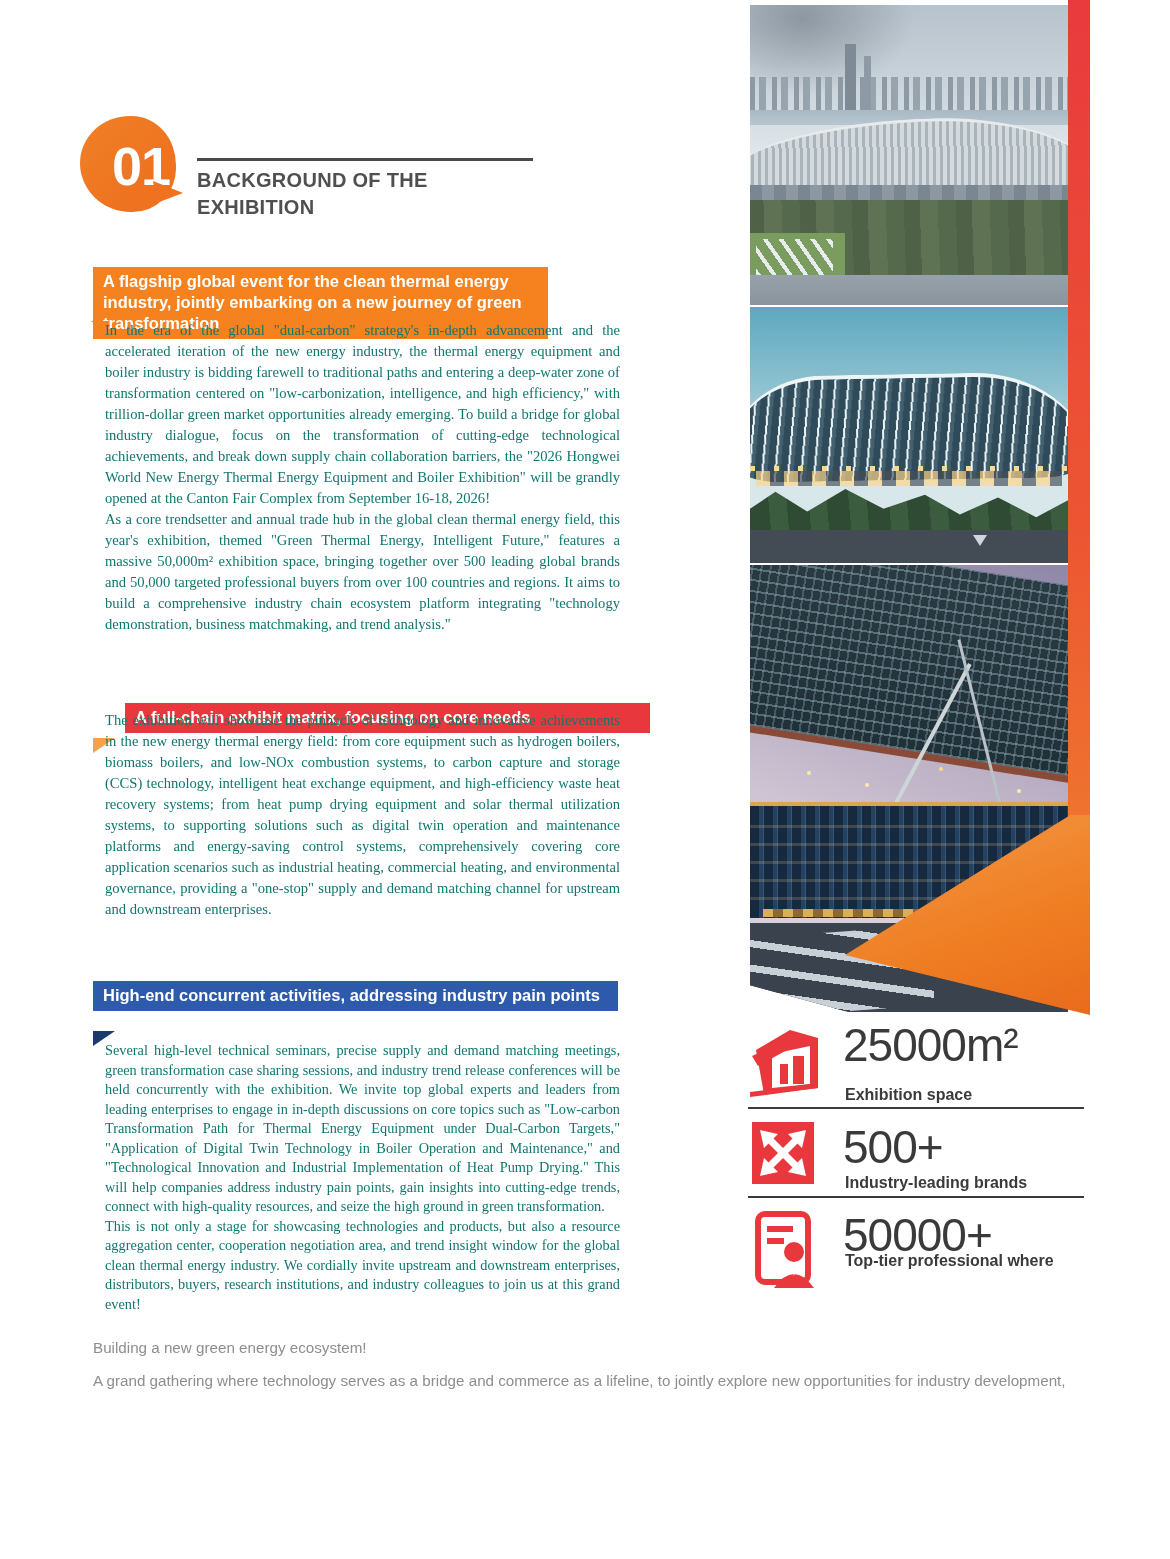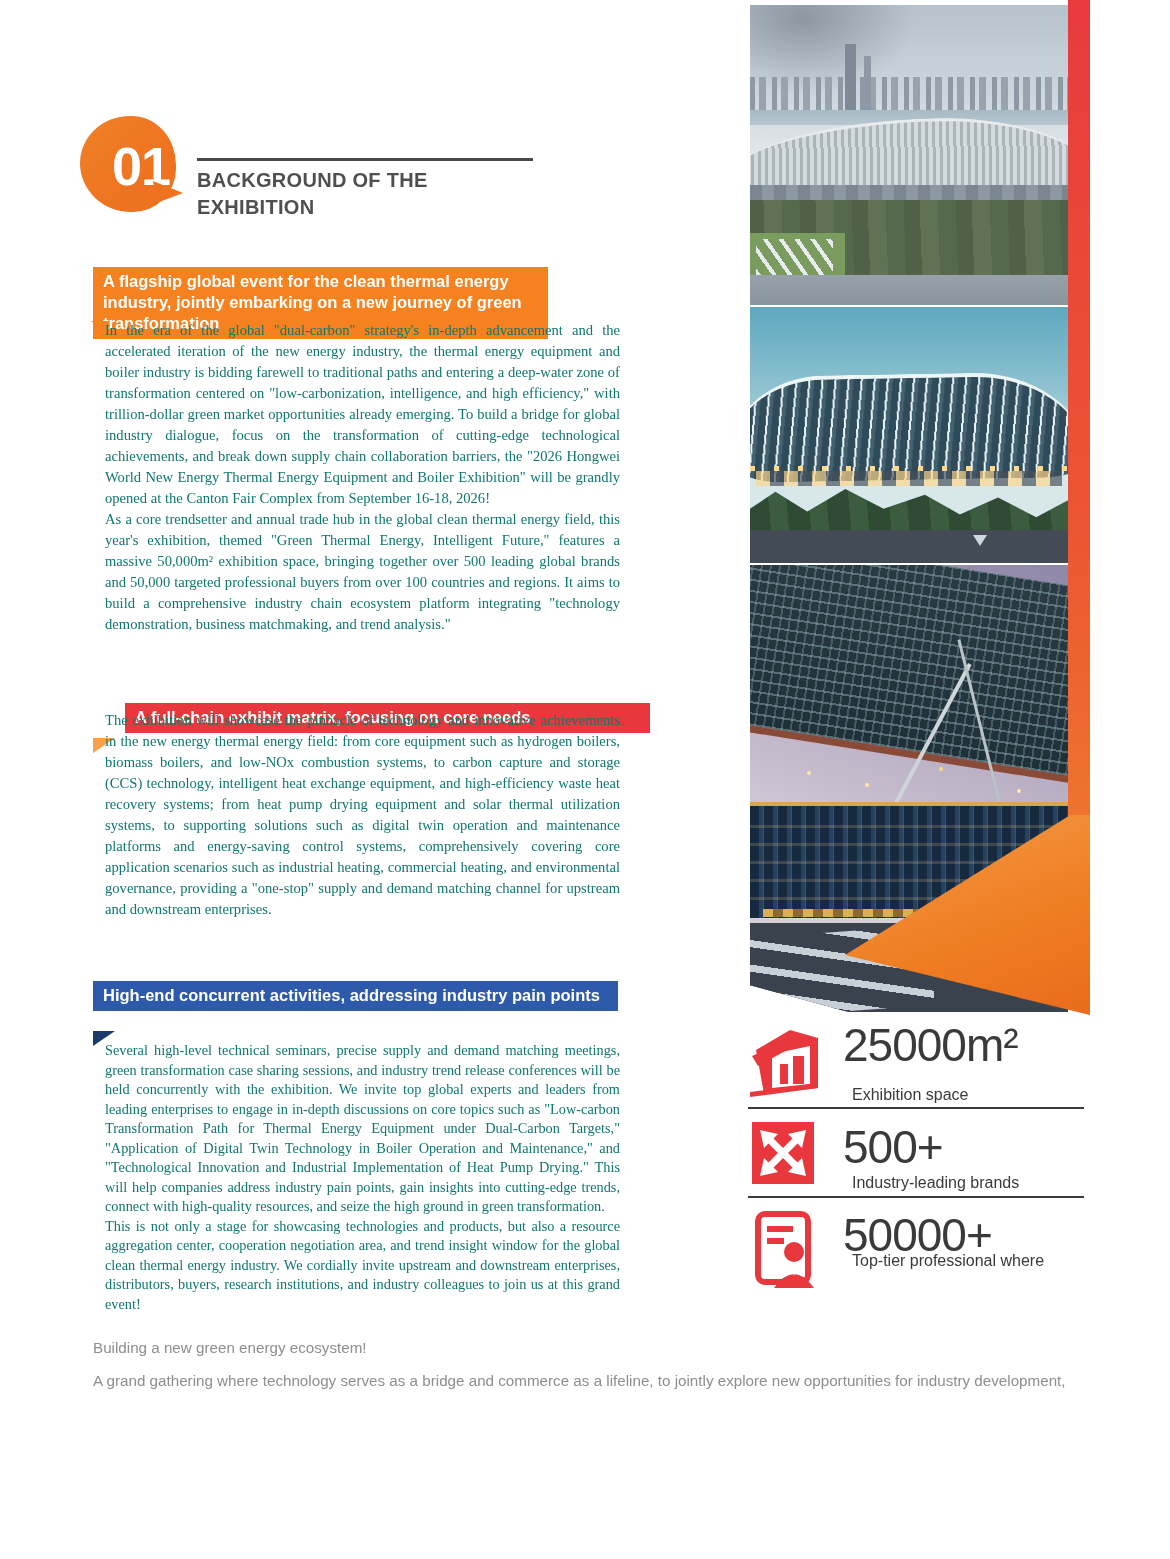--- a/index.html
+++ b/index.html
@@ -104,21 +104,21 @@
       box-shadow:58px 12px 0 #ffe9a8,132px -4px 0 #ffd98a,210px 18px 0 #ffe9a8;}
 
   .stripe{position:absolute;left:1068px;top:0;width:22px;height:960px;
       background:linear-gradient(180deg,#e93a3e 0%,#ec5532 55%,#f0822d 100%);}
   .wedge{position:absolute;left:845px;top:815px;width:245px;height:200px;
       background:linear-gradient(160deg,#f29b4a 0%,#ef7d22 60%,#e96b1c 100%);
       clip-path:polygon(92% 0,100% 0,100% 100%,0 70%);}
 
   
   .stat-num{position:absolute;left:843px;color:#3a3a3a;font-weight:normal;font-size:46px;letter-spacing:-1px;}
-  .stat-label{position:absolute;left:845px;color:#3a3a3a;font-weight:normal;font-size:16px;margin-left:7px;}
+  .stat-label{position:absolute;left:845px;color:#3a3a3a;font-weight:bold;font-size:16px;}
   .stat-divider{position:absolute;left:748px;width:336px;height:2px;background:#3a3a3a;}
   .stat-icon{position:absolute;}
   #icon1{left:748px;top:1022px;}
   #num1{top:1018px;} #label1{top:1086px;} #div1{top:1107px;}
   #icon2{left:752px;top:1122px;}
   #num2{top:1120px;} #label2{top:1174px;} #div2{top:1196px;}
   #icon3{left:754px;top:1210px;}
   #num3{top:1208px;} #label3{top:1252px;}
 </style>
 </head>

